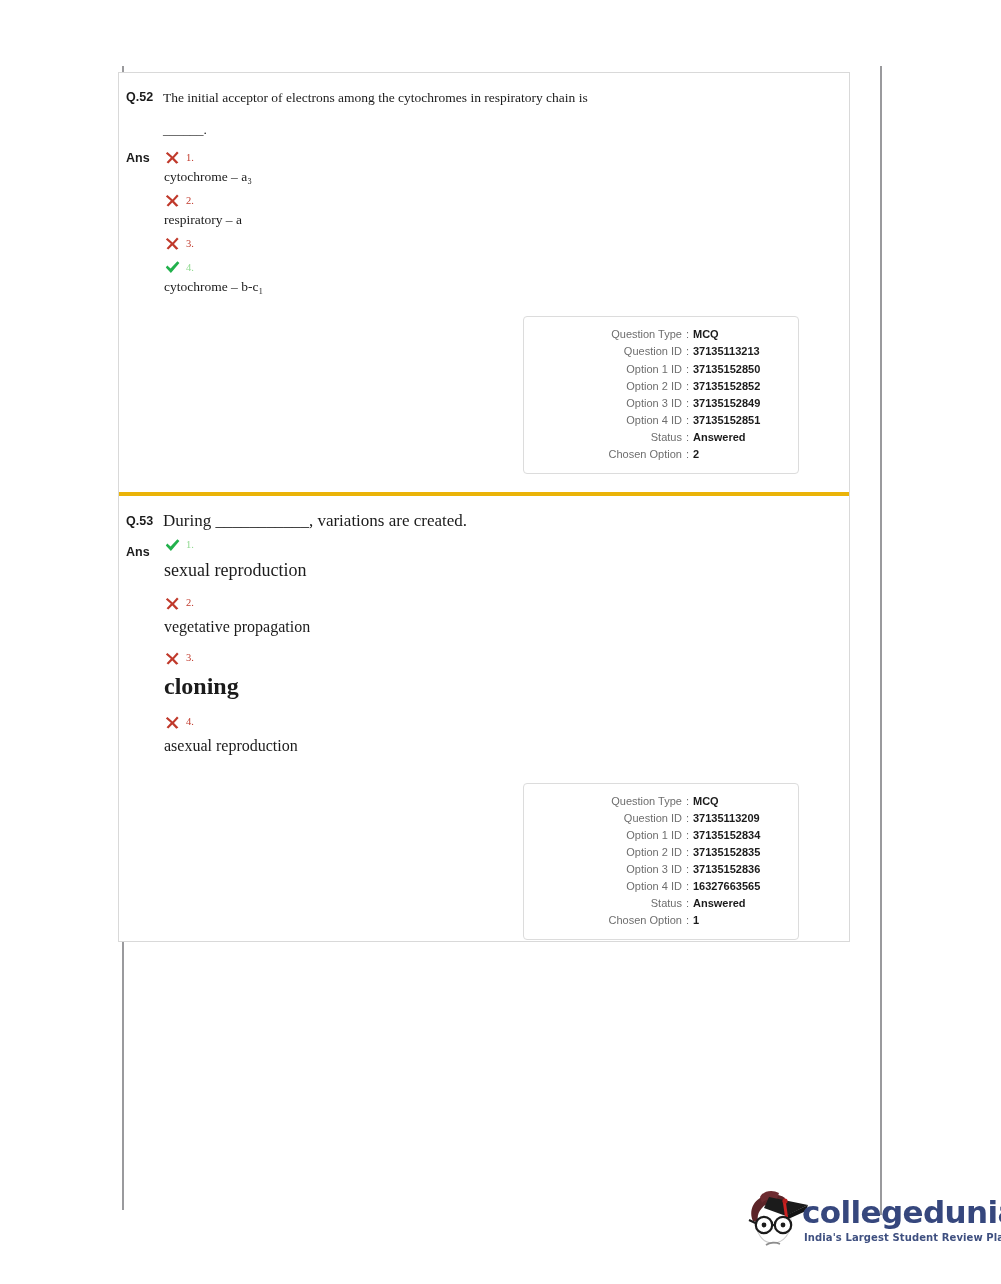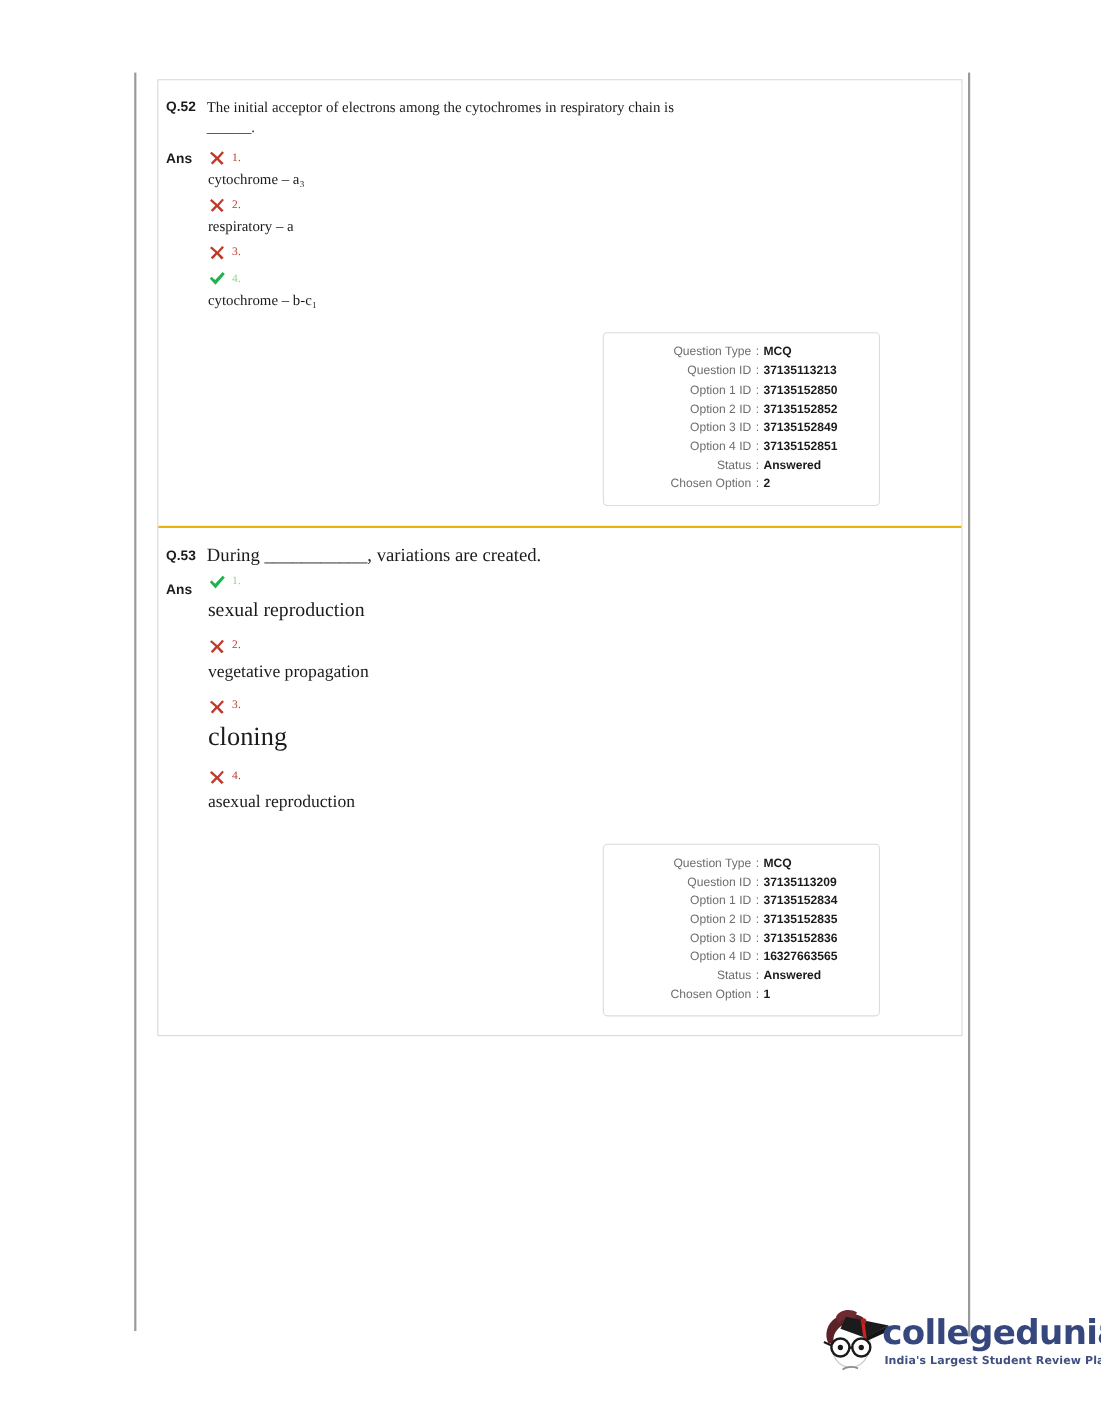--- a/index.html
+++ b/index.html
@@ -20,34 +20,34 @@
     position: absolute;
     width: 2px;
     background: #9a9a9d;
   }
   #margin-line-left  { left: 122px; top: 66px;  height: 1144px; }
   #margin-line-right { left: 880px; top: 66px;  height: 1149px; }
 
   
   #question-sheet {
     position: absolute;
-    left: 143px;
+    left: 118px;
     top: 72px;
     width: 732px;
     height: 870px;
     border: 1px solid #d9d9d9;
     box-sizing: border-box;
     background: #fff;
   }
 
   .question-block {
     position: relative;
     box-sizing: border-box;
   }
-  .question-block + .question-block { border-top: 2px solid #eab308; }
+  .question-block + .question-block { border-top: 4px solid #eab308; }
 
   
   .q-row {
     display: flex;
     align-items: flex-start;
   }
   .q-number {
     flex: 0 0 44px;
     font-family: "Liberation Sans", sans-serif;
     font-weight: bold;
@@ -55,21 +55,21 @@
     color: #1b1b1b;
     padding-left: 7px;
     box-sizing: border-box;
     white-space: nowrap;
   }
   .q-text {
     flex: 1 1 auto;
     color: #1b1b1b;
     line-height: 1.35;
   }
-  .q-blank-line { }
+  .q-blank-line { margin-top: 14px; }
 
   
   .ans-row {
     display: flex;
     align-items: flex-start;
   }
   .ans-label {
     flex: 0 0 44px;
     font-family: "Liberation Sans", sans-serif;
     font-weight: bold;
@@ -123,26 +123,26 @@
   #question-block-53 { padding: 14px 0 16px 0; }
   #question-block-53 .q-text    { font-size: 17px; }
   #question-block-53 .q-number  { padding-top: 4px; }
   #question-block-53 .ans-label { padding-top: 8px; }
   #question-block-53 .options   { padding-left: 1px; }
   #question-block-53 .option    { margin-bottom: 14px; }
   #question-block-53 .opt-text  { font-size: 18px; margin-top: 6px; }
   #question-block-53 .option-head { margin-bottom: 1px; }
 
   
-  .opt-size-lg .opt-text { font-size: 24px !important; }
+  .opt-size-lg .opt-text { font-size: 24px !important; font-weight: bold; }
   .opt-size-sm .opt-text { font-size: 16px !important; }
 
   
   .meta-card {
-    width: 252px;
+    width: 276px;
     margin-left: 404px;
     margin-top: 14px;
     border: 1px solid #dcdcdc;
     border-radius: 4px;
     background: #fff;
     padding: 9px 13px 10px 13px;
     box-sizing: border-box;
     font-family: "Liberation Sans", sans-serif;
   }
   .meta-row {

